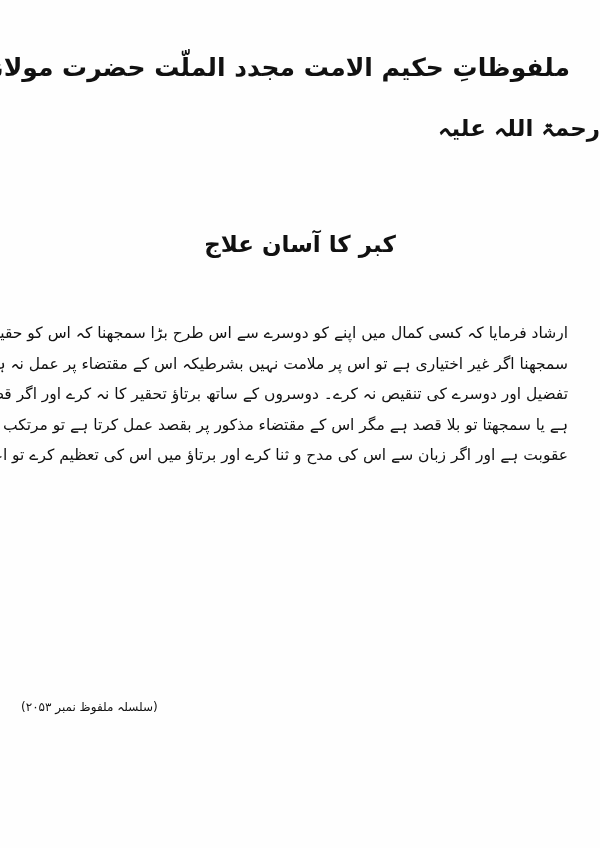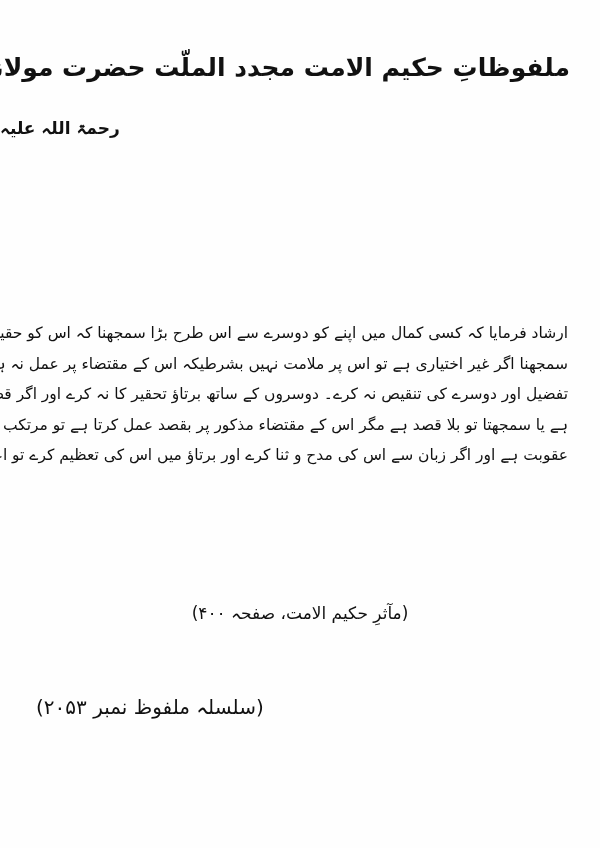--- a/index.html
+++ b/index.html
@@ -30,23 +30,23 @@
     font-size: 25px;
     font-weight: bold;
     line-height: 40px;
     white-space: nowrap;
   }
   .subtitle {
     position: absolute;
     left: 0;
     right: 0;
     top: 110px;
-    text-align: left;
+    text-align: right;
     direction: rtl;
-    font-size: 17px;
+    font-size: 23px;
     font-weight: bold;
     line-height: 36px;
   }
   .heading {
     position: absolute;
     left: 0;
     right: 0;
     top: 226px;
     text-align: center;
     direction: rtl;
@@ -78,44 +78,44 @@
     left: 0;
     right: 0;
     top: 598px;
     text-align: center;
     direction: rtl;
     font-size: 17px;
     line-height: 30px;
   }
   .series {
     position: absolute;
-    left: 36px;
+    left: 21px;
     top: 692px;
     direction: rtl;
     text-align: center;
-    font-size: 20px;
+    font-size: 12px;
     line-height: 30px;
     white-space: nowrap;
   }
 </style>
 </head>
 <body>
 
 <div class="page">
 
   <div class="title">ملفوظاتِ حکیم الامت مجدد الملّت حضرت مولانا محمد اشرف علی تھانوی</div>
 
   <div class="subtitle">رحمۃ اللہ علیہ</div>
 
+  <div class="heading">کبر کا آسان علاج</div>
 
   <div class="body">
     <span class="body-line">ارشاد فرمایا کہ کسی کمال میں اپنے کو دوسرے سے اس طرح بڑا سمجھنا کہ اس کو حقیر و ذلیل سمجھے، یہ</span>
     <span class="body-line">سمجھنا اگر غیر اختیاری ہے تو اس پر ملامت نہیں بشرطیکہ اس کے مقتضاء پر عمل نہ ہو یعنی زبان سے اپنی</span>
     <span class="body-line">تفضیل اور دوسرے کی تنقیص نہ کرے۔ دوسروں کے ساتھ برتاؤ تحقیر کا نہ کرے اور اگر قصداً ایسا سمجھتا</span>
     <span class="body-line">ہے یا سمجھتا تو بلا قصد ہے مگر اس کے مقتضاء مذکور پر بقصد عمل کرتا ہے تو مرتکب کبر ہے اور مستحق ملامت و</span>
     <span class="body-line">عقوبت ہے اور اگر زبان سے اس کی مدح و ثنا کرے اور برتاؤ میں اس کی تعظیم کرے تو اعون فی العلاج</span>
   </div>
 
-  <div class="citation">(مآثرِ حکیم الامت، صفحہ ۴۰۰)</div>
 
   <div class="series">(سلسلہ ملفوظ نمبر ۲۰۵۳)</div>
 
 </div>
 
 </body></html>

